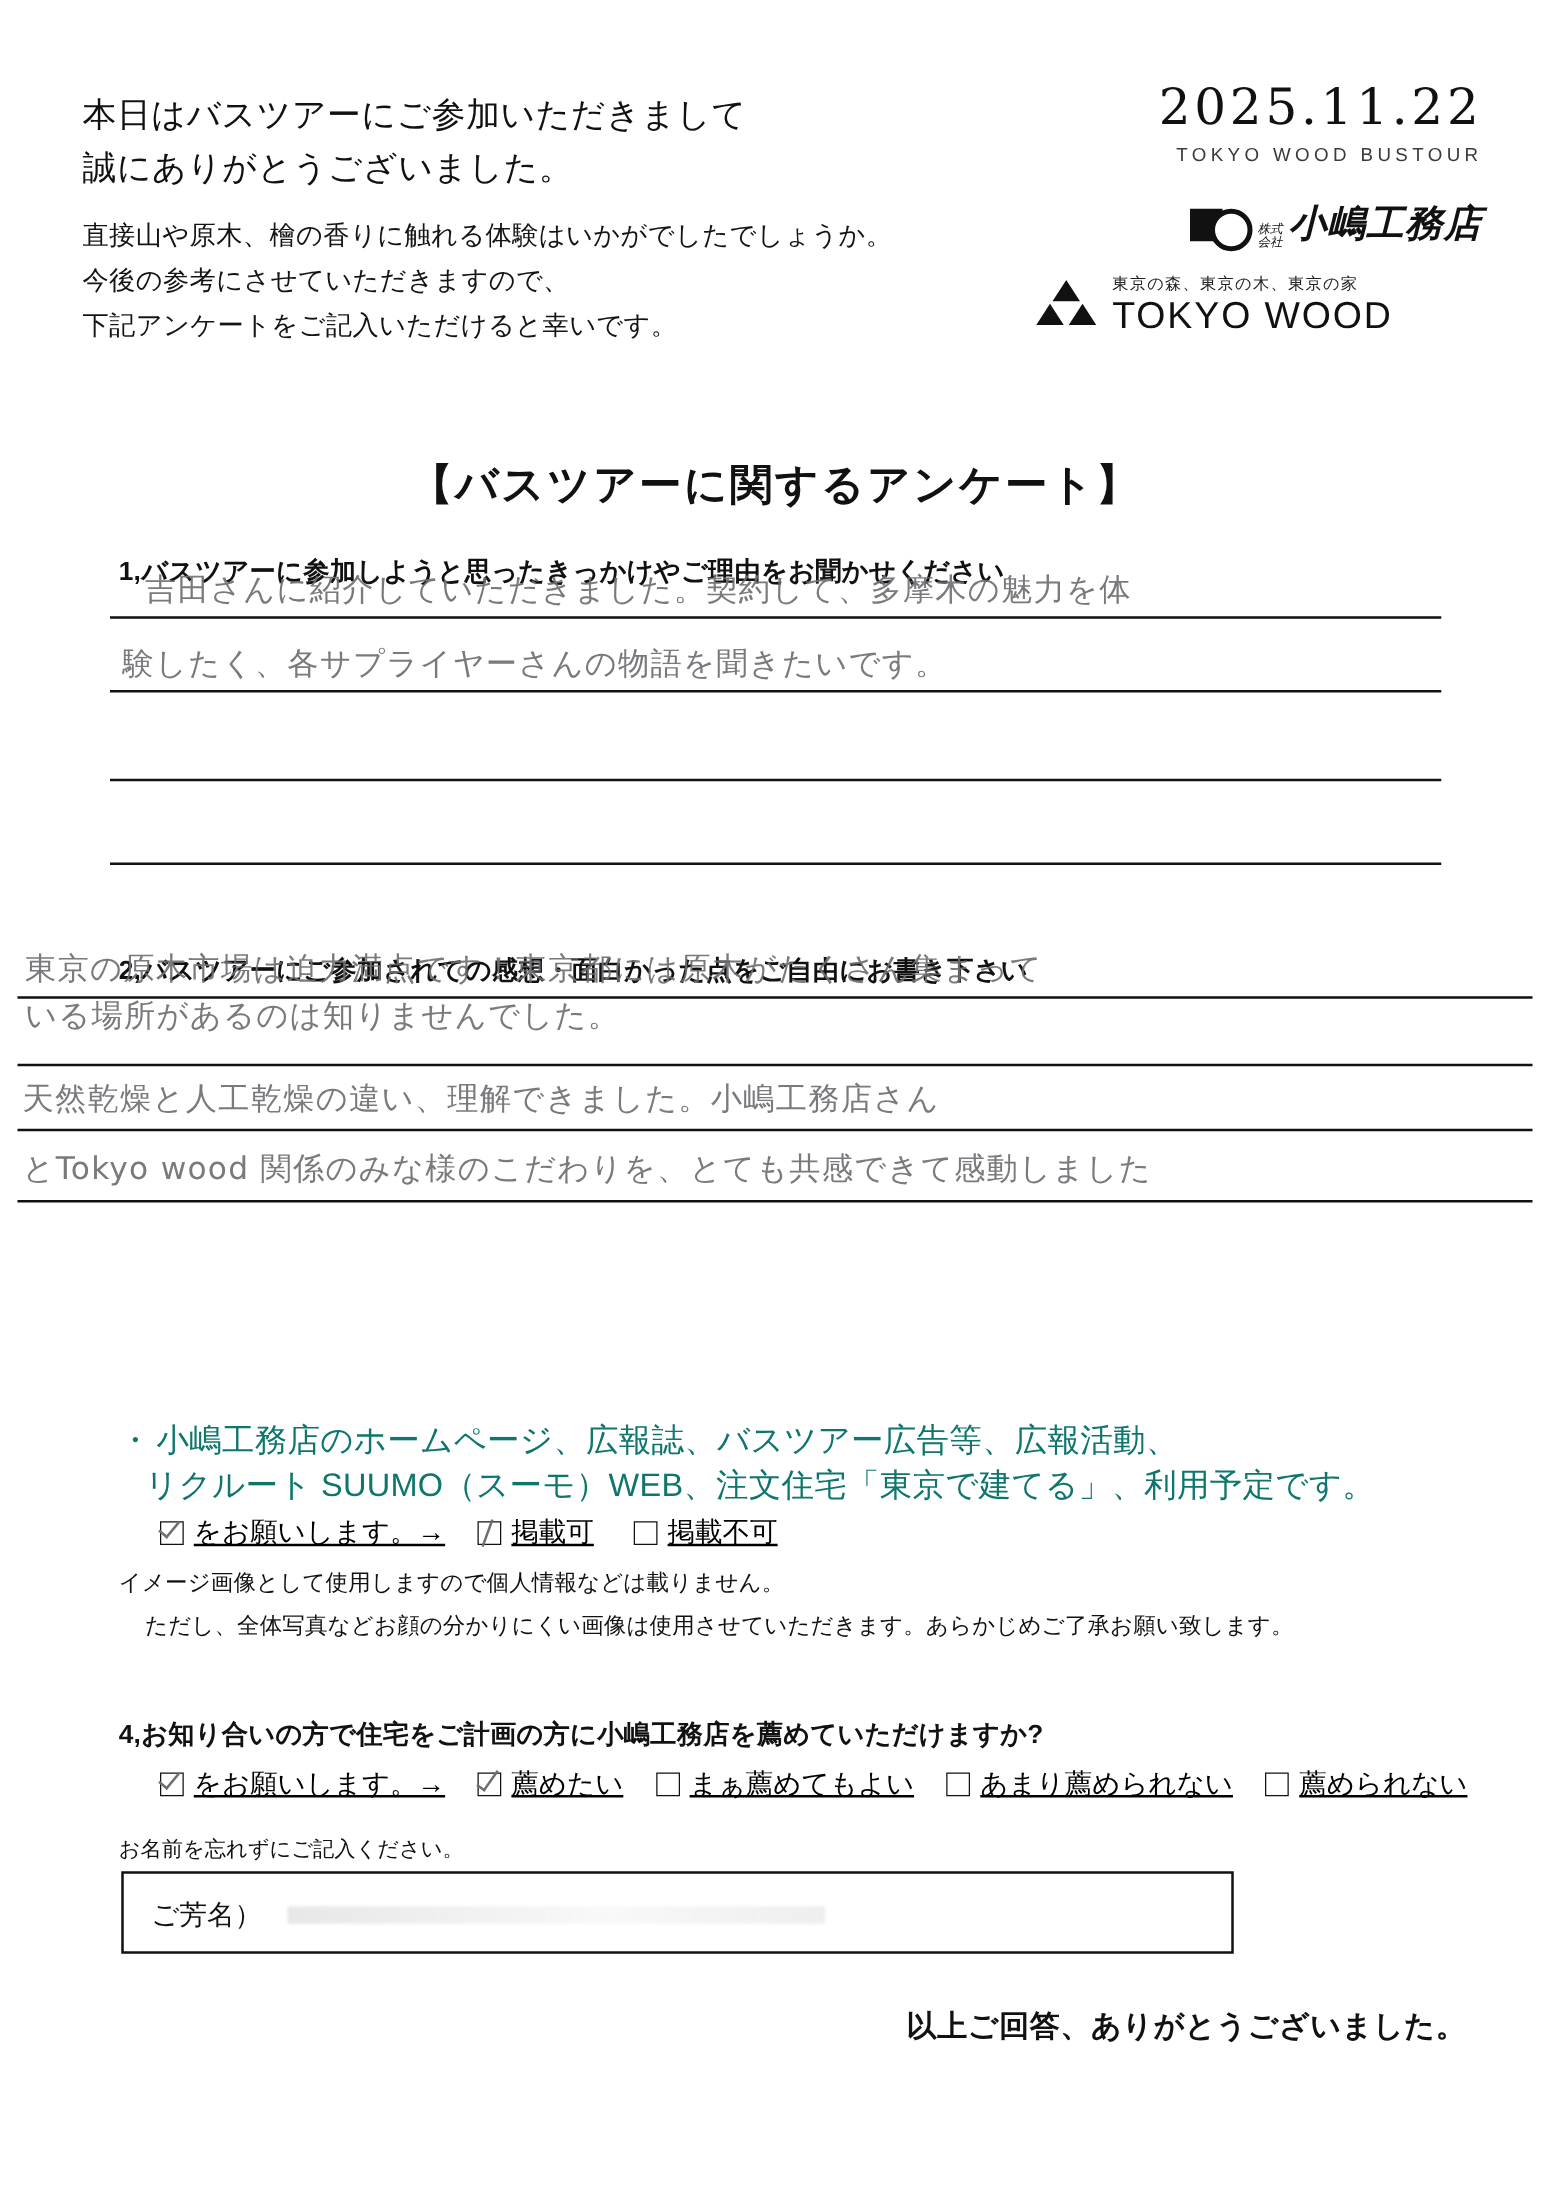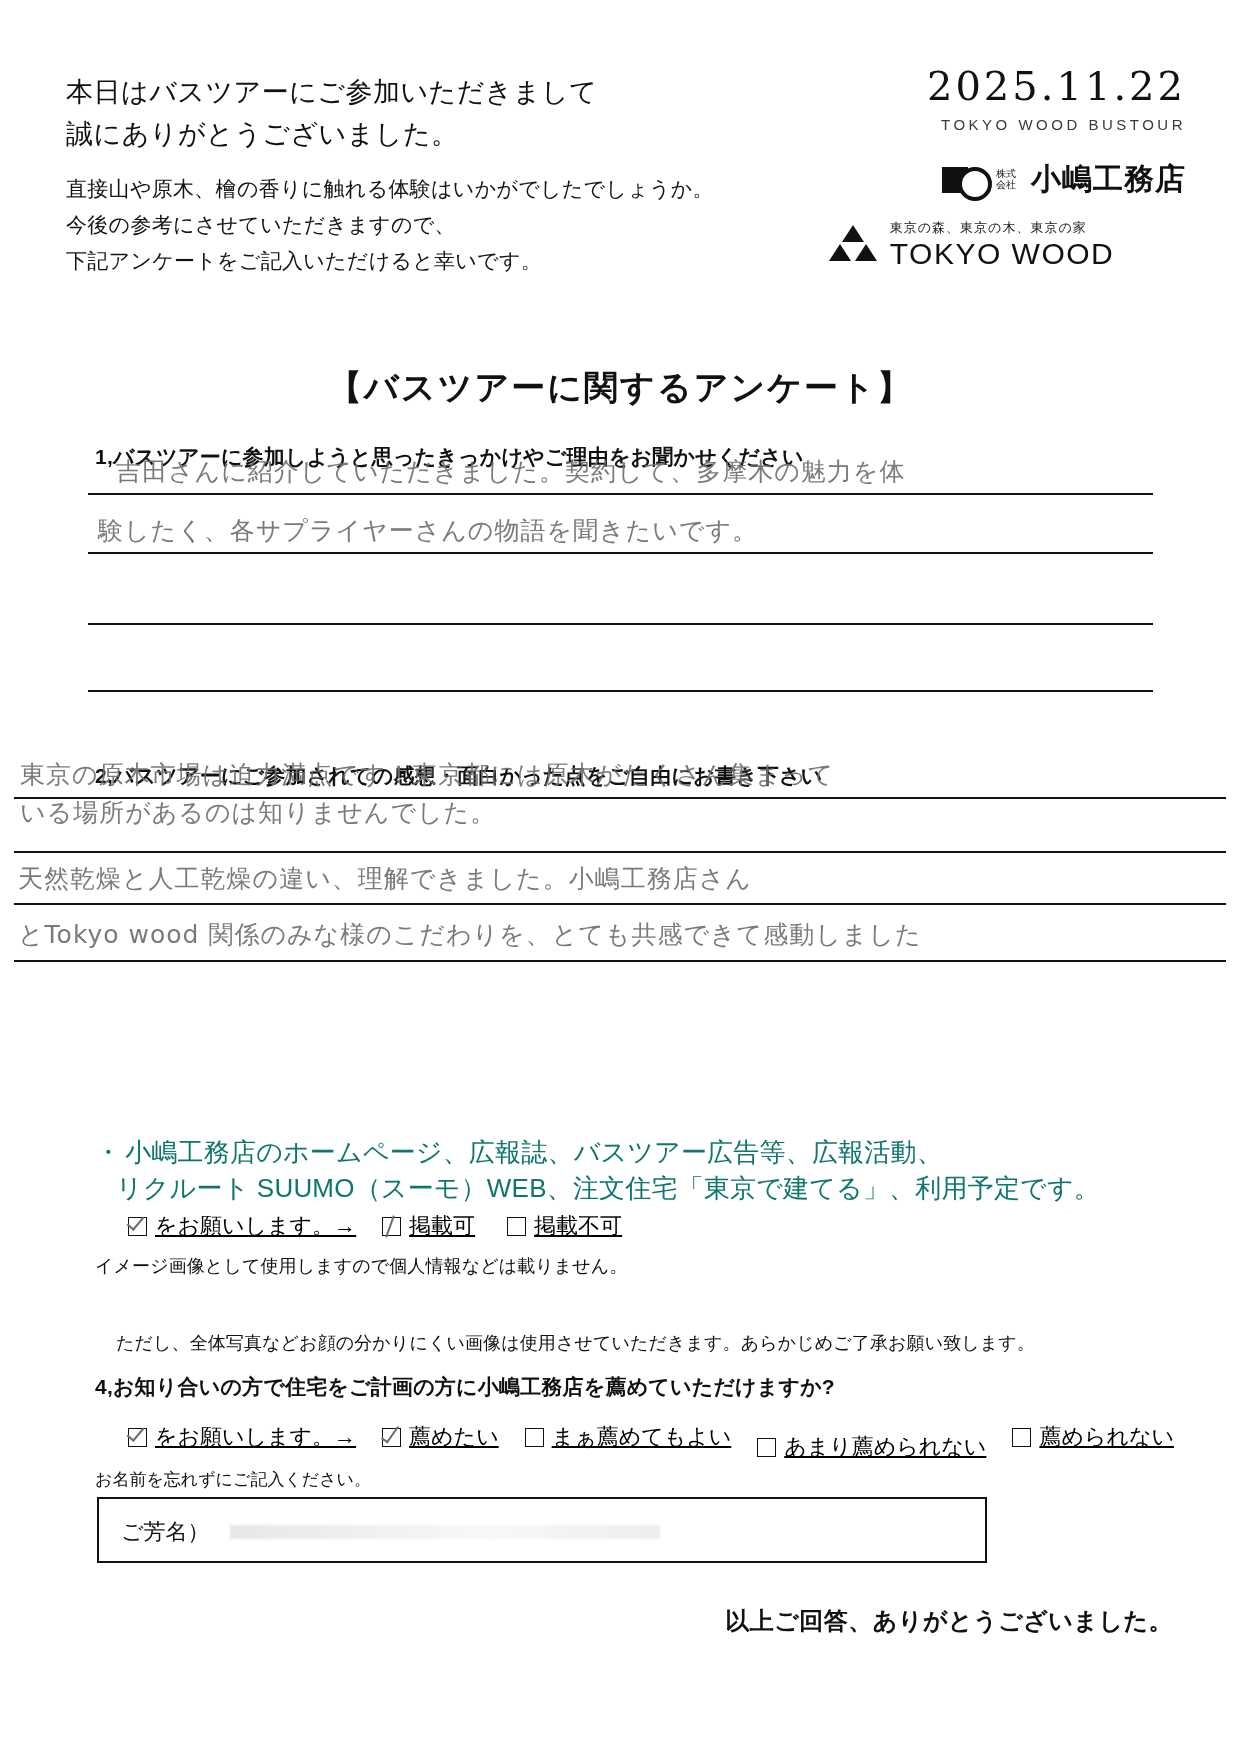--- a/index.html
+++ b/index.html
@@ -91,22 +91,23 @@
   .kojima-mark .ring {
     position: absolute;
     left: 16px; top: 2px;
     width: 26px; height: 26px;
     border: 4px solid #111;
     border-radius: 50%;
     background: #fff;
   }
   .kojima-text {
     display: flex;
-    align-items: center;
-    gap: 15px;
+    align-items: flex-end;
+    gap: 5px;
+    font-style: italic;
   }
   .kojima-kabu {
     font-size: 10px;
     line-height: 1.05;
     text-align: center;
     color: #111;
   }
   .kojima-name {
     font-size: 30px;
     font-weight: bold;
@@ -388,37 +389,37 @@
       <span class="cbox slash"></span>
       <span>掲載可</span>
     </span>
     <span style="display:inline-flex; align-items:center; margin-left:32px;">
       <span class="cbox"></span>
       <span>掲載不可</span>
     </span>
   </div>
 
   <div class="note" style="top:1252px;">イメージ画像として使用しますので個人情報などは載りません。</div>
-  <div class="note" style="top:1286px; left:116px;margin-top:43px;">ただし、全体写真などお顔の分かりにくい画像は使用させていただきます。あらかじめご了承お願い致します。</div>
+  <div class="note" style="top:1286px; left:116px;">ただし、全体写真などお顔の分かりにくい画像は使用させていただきます。あらかじめご了承お願い致します。</div>
 
   <div class="q" id="q4">4,お知り合いの方で住宅をご計画の方に小嶋工務店を薦めていただけますか?</div>
 
   <div class="choice-row" style="left:128px; top:1412px;">
     <span class="cbox checked"></span>
     <span>をお願いします。→</span>
 
     <span style="display:inline-flex; align-items:center; margin-left:26px;">
       <span class="cbox tick"></span>
       <span>薦めたい</span>
     </span>
     <span style="display:inline-flex; align-items:center; margin-left:26px;">
       <span class="cbox"></span>
       <span>まぁ薦めてもよい</span>
     </span>
-    <span style="display:inline-flex; align-items:center; margin-left:26px;margin-top:20px;">
+    <span style="display:inline-flex; align-items:center; margin-left:26px;">
       <span class="cbox"></span>
       <span>あまり薦められない</span>
     </span>
     <span style="display:inline-flex; align-items:center; margin-left:26px;">
       <span class="cbox"></span>
       <span>薦められない</span>
     </span>
   </div>
 
   <div class="name-label">お名前を忘れずにご記入ください。</div>

